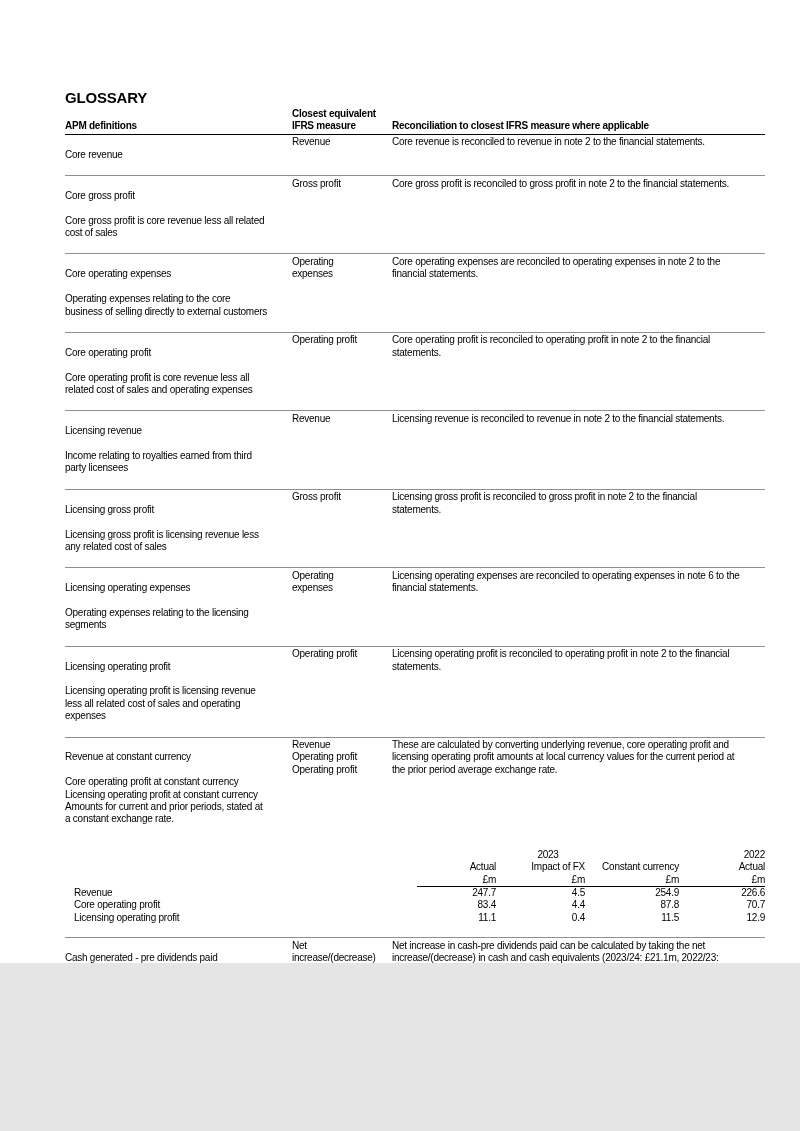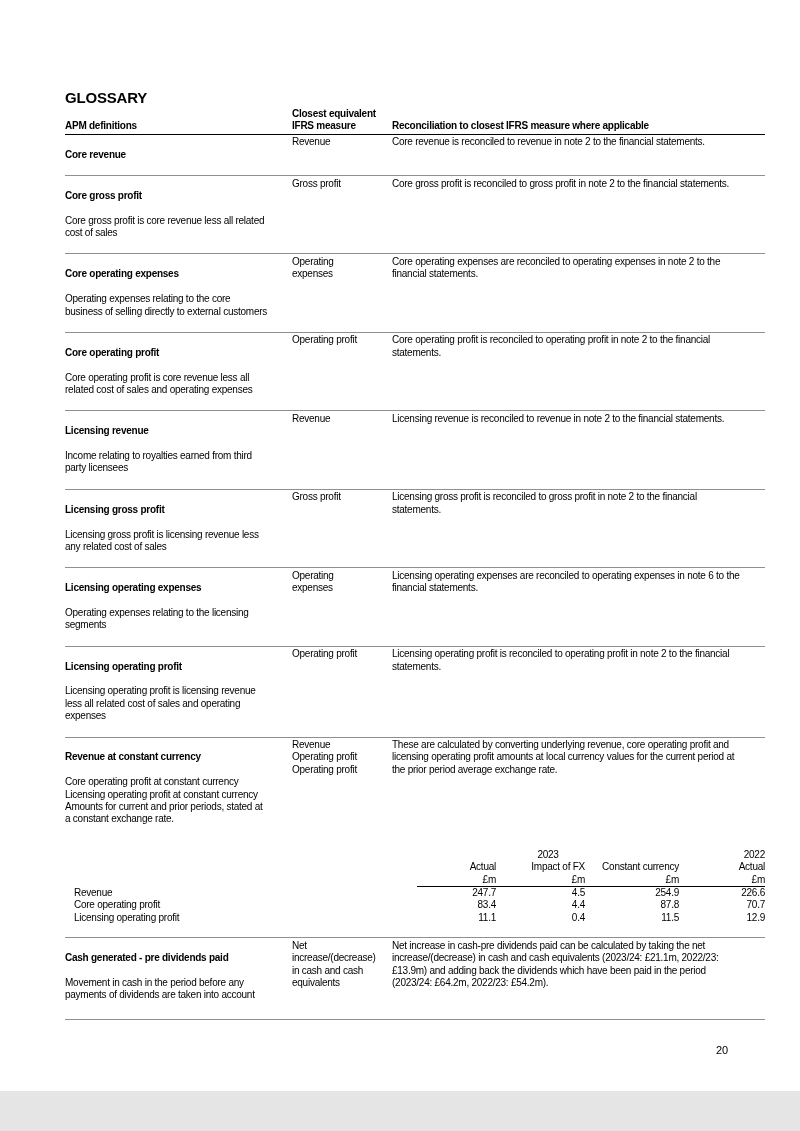--- a/index.html
+++ b/index.html
@@ -1,18 +1,18 @@
 <!DOCTYPE html>
 <html><head>
 <meta charset="utf-8">
 <style>
   html,body { margin:0; padding:0; background:#e5e5e5; }
   .page {
     position:relative;
-    width:800px; height:1091px;
+    width:800px; height:963px;
     background:#ffffff;
     font-family:"Liberation Sans", sans-serif;
     color:#000000;
     margin:0 auto;
     overflow:hidden;
   }
   .content {
     position:absolute; left:65px; top:90px; width:700px;
     font-size:10px; line-height:12.4px; letter-spacing:-0.25px;
   }
@@ -30,21 +30,21 @@
   }
   .apm-row {
     display:grid; grid-template-columns:227px 100px 373px;
     padding:1.5px 0;
     border-top:1px solid #8f8f8f;
   }
   .apm-row.first { border-top:none; }
   .apm-row.last  { border-bottom:1px solid #8f8f8f; padding-bottom:5px; }
   .cell { white-space:pre-line; padding-right:5px; }
   .cell.c3 { padding-right:0; }
-  .term { font-weight:bold; }
+  .term { font-weight:normal; }
 
   
   .fx-block { margin-top:9px; margin-bottom:13px; }
   .fx-row { display:grid; grid-template-columns:352px 79px 89px 94px 86px; }
   .fx-year-row { display:grid; grid-template-columns:352px 262px 86px; }
   .fx-center { text-align:center; }
   .num { text-align:right; }
   .fx-unit-cell { border-bottom:1px solid #000; }
   .fx-label { padding-left:9px; }
 

